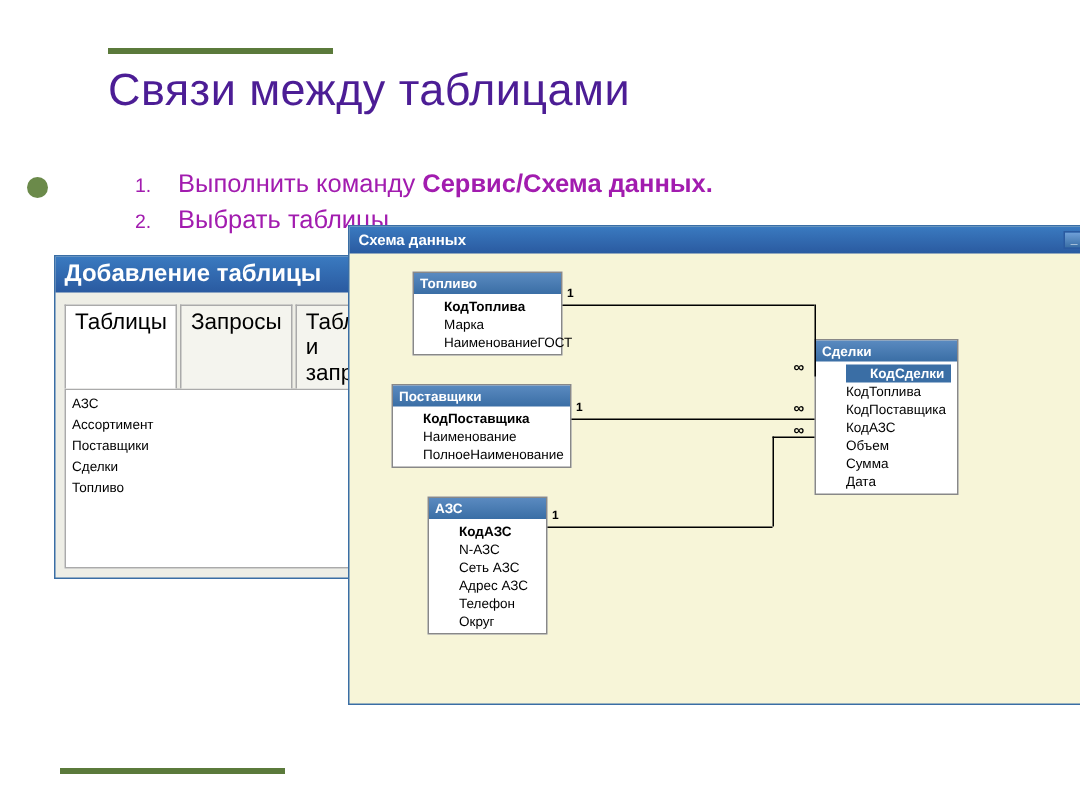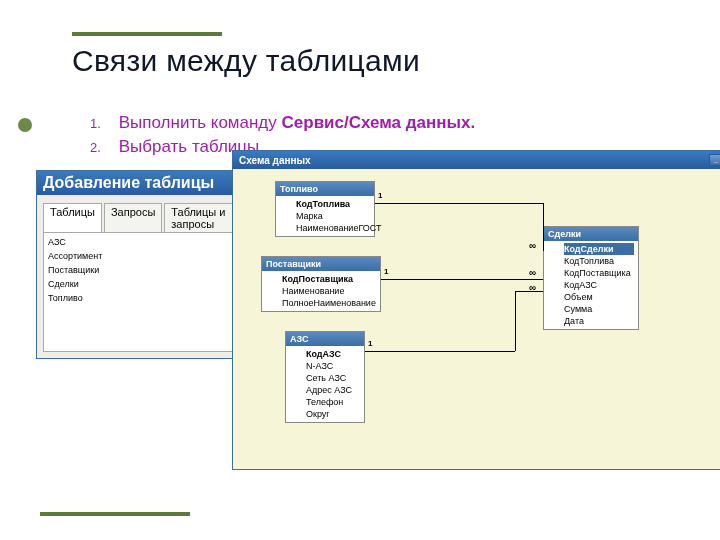--- a/index.html
+++ b/index.html
@@ -24,21 +24,21 @@
     left: 72px;
     width: 150px;
     height: 4px;
     background: #5b7a3b;
   }
   .title {
     position: absolute;
     top: 44px;
     left: 72px;
     font-size: 30px;
-    color: #0f172a;
+    color: #4c1d95;
     font-weight: normal;
     letter-spacing: 0.3px;
   }
   .bullet {
     position: absolute;
     left: 18px;
     top: 118px;
     width: 14px;
     height: 14px;
     background: #6b8a4a;
@@ -74,21 +74,21 @@
   .dlg-add .tabs {
     display: flex;
     margin: 8px 6px 0 6px;
     gap: 2px;
   }
   .dlg-add .tab {
     border: 1px solid #aaa;
     border-bottom: none;
     background: #f4f4ee;
     padding: 2px 6px;
-    font-size: 11px;
+    font-size: 15px;
   }
   .dlg-add .tab.active { background: #fff; }
   .dlg-add .listbox {
     margin: 0 6px 6px 6px;
     border: 1px solid #aaa;
     background: #fff;
     height: 120px;
     padding: 2px 4px;
   }
   .dlg-add .listbox div { font-size: 9px; line-height: 14px; }
@@ -224,21 +224,21 @@
         <div>Сеть АЗС</div>
         <div>Адрес АЗС</div>
         <div>Телефон</div>
         <div>Округ</div>
       </div>
     </div>
 
     <div class="tbl-box" style="left:310px; top:75px; width:96px;">
       <div class="hdr">Сделки</div>
       <div class="body">
-        <div class="pk" style="background:#3a6ea5;color:#fff;">КодСделки</div>
+        <div class="pk" style="background:#3a6ea5;color:#fff;padding-left:16px;">КодСделки</div>
         <div>КодТоплива</div>
         <div>КодПоставщика</div>
         <div>КодАЗС</div>
         <div>Объем</div>
         <div>Сумма</div>
         <div>Дата</div>
       </div>
     </div>
 
     <div class="rel-line" style="left:142px; top:52px; width:168px; height:1px;"></div>

